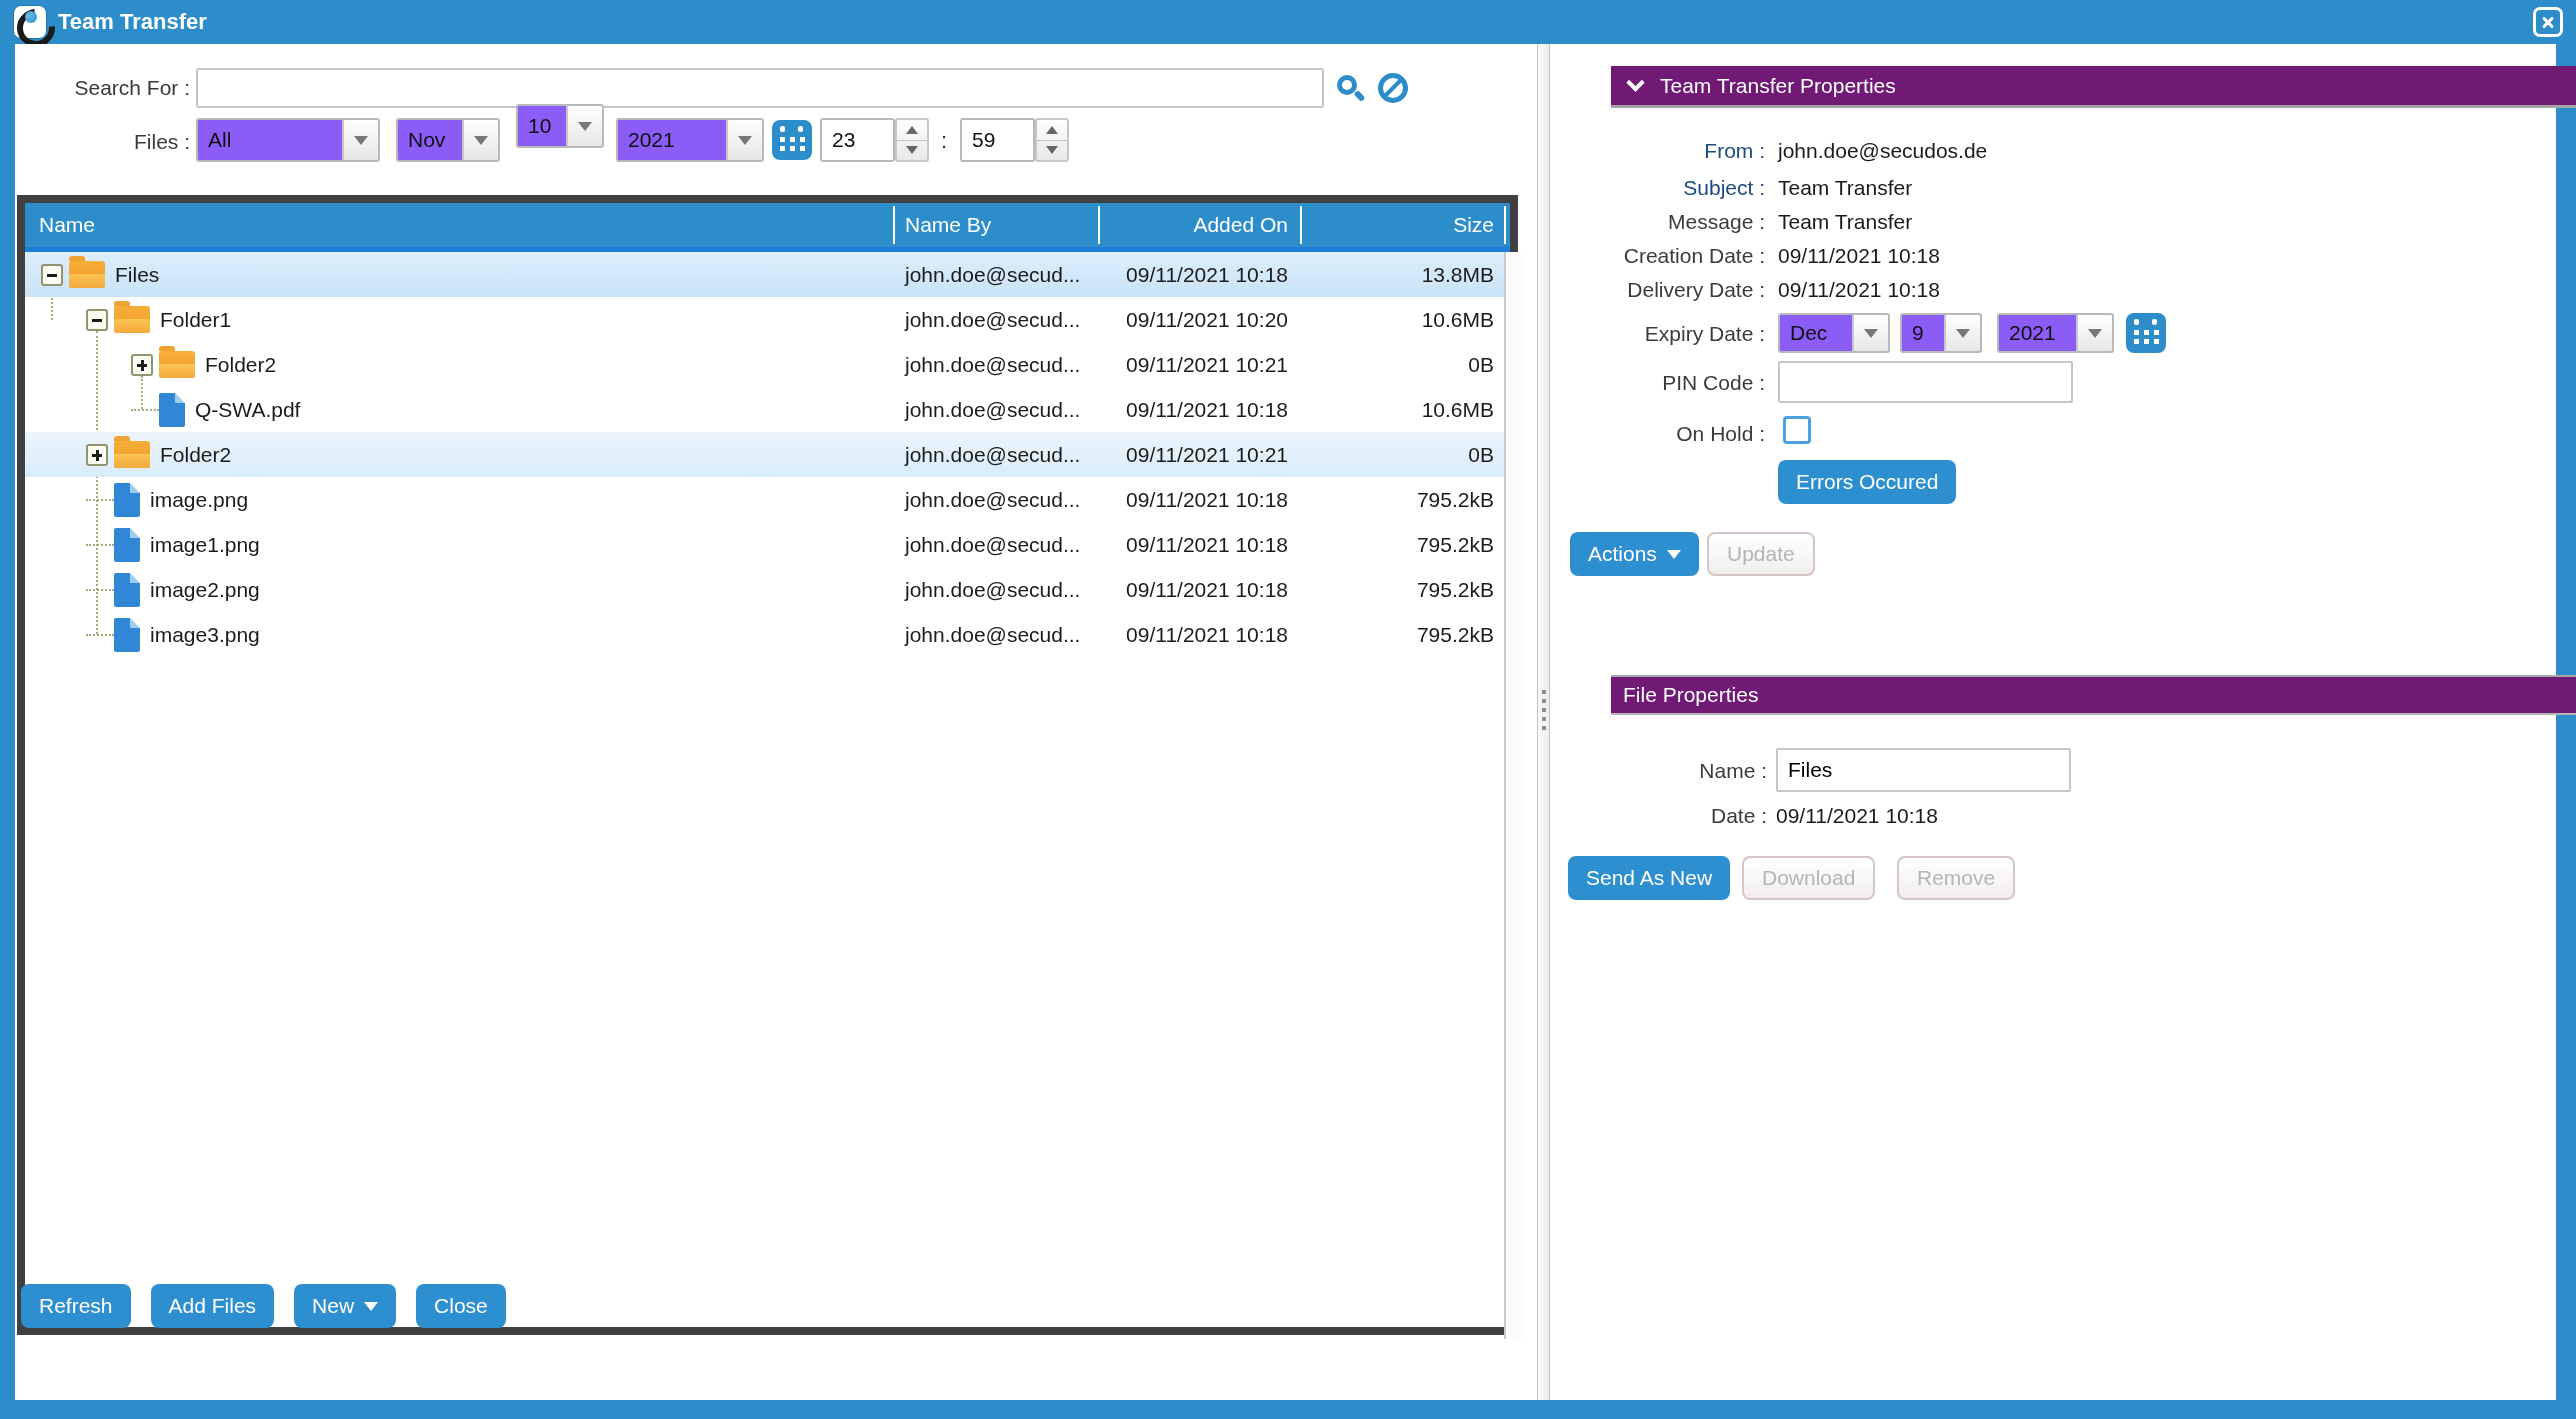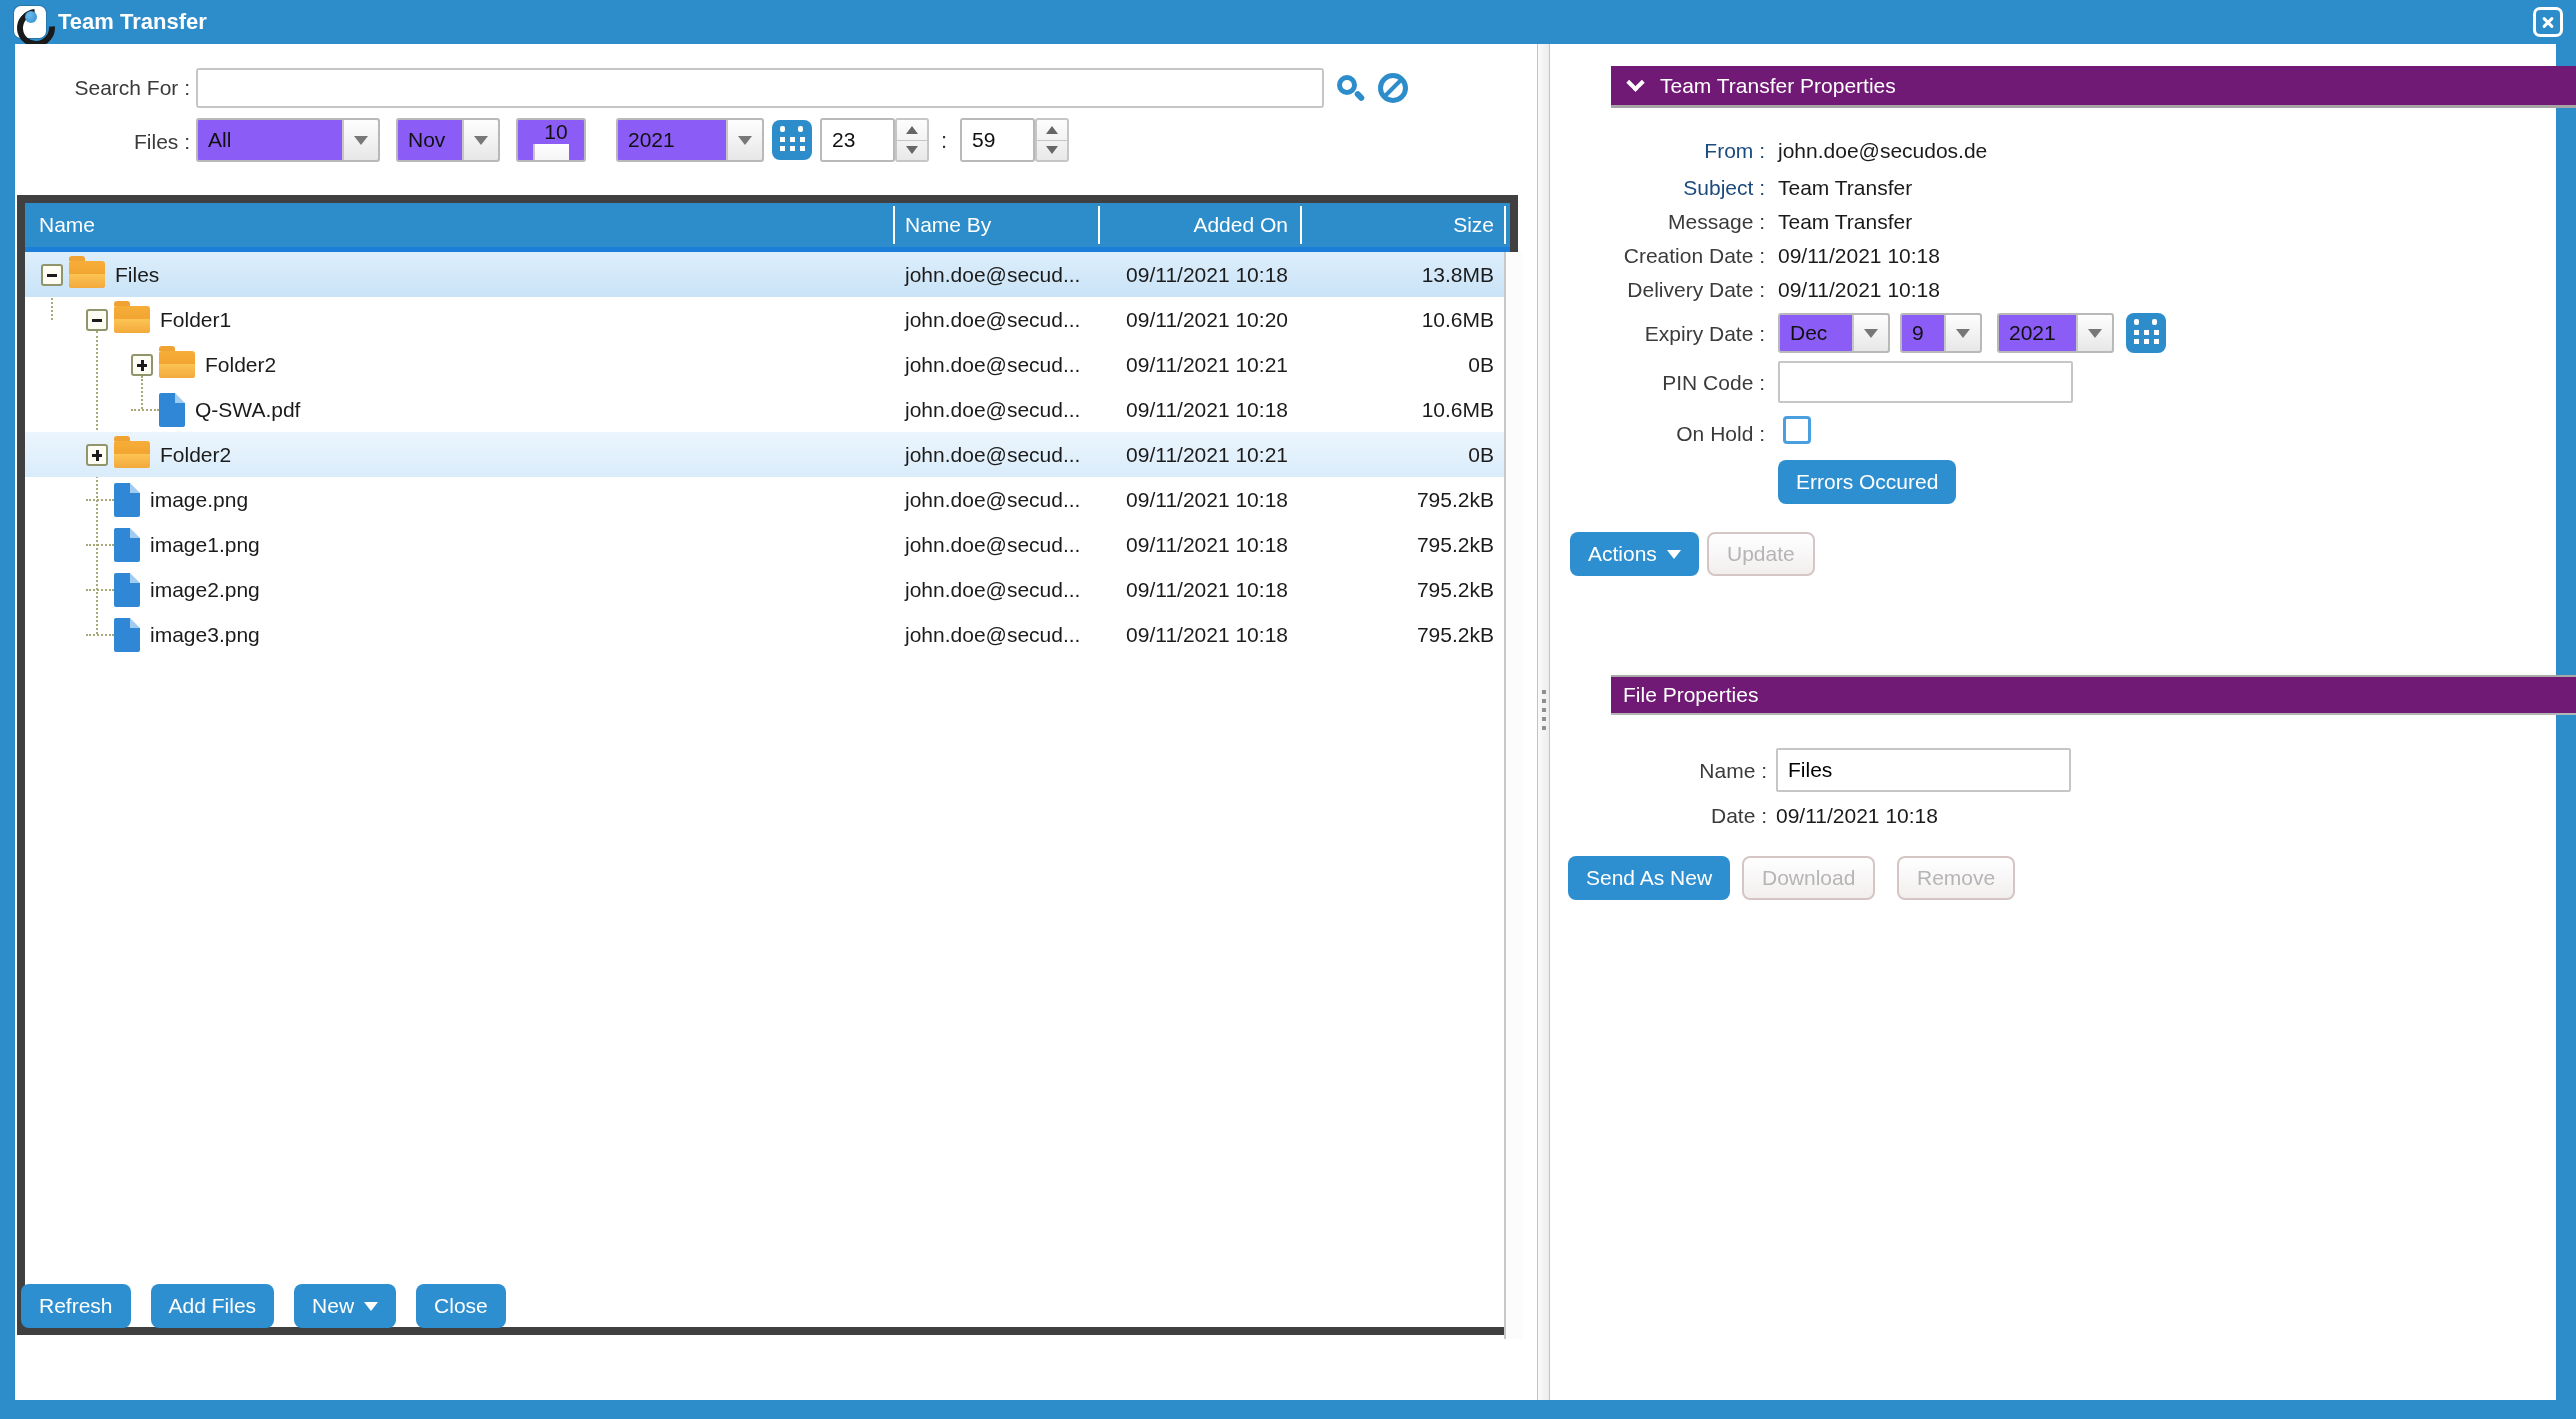--- a/index.html
+++ b/index.html
@@ -123,21 +123,21 @@
       <span class="sel-btn">
           <span class="caret-gray"></span>
         </span>
     </div>
     <div class="sel" style="left:381px; top:74px; width:104px;">
       <span class="val">Nov</span>
       <span class="sel-btn">
           <span class="caret-gray"></span>
         </span>
     </div>
-    <div class="sel" style="left:501px; top:74px; width:70px;flex-direction:column;">
+    <div class="sel" style="left:501px; top:60px; width:88px;">
       <span class="val">10</span>
       <span class="sel-btn">
           <span class="caret-gray"></span>
         </span>
     </div>
     <div class="sel" style="left:601px; top:74px; width:148px;">
       <span class="val">2021</span>
       <span class="sel-btn">
           <span class="caret-gray"></span>
         </span>

